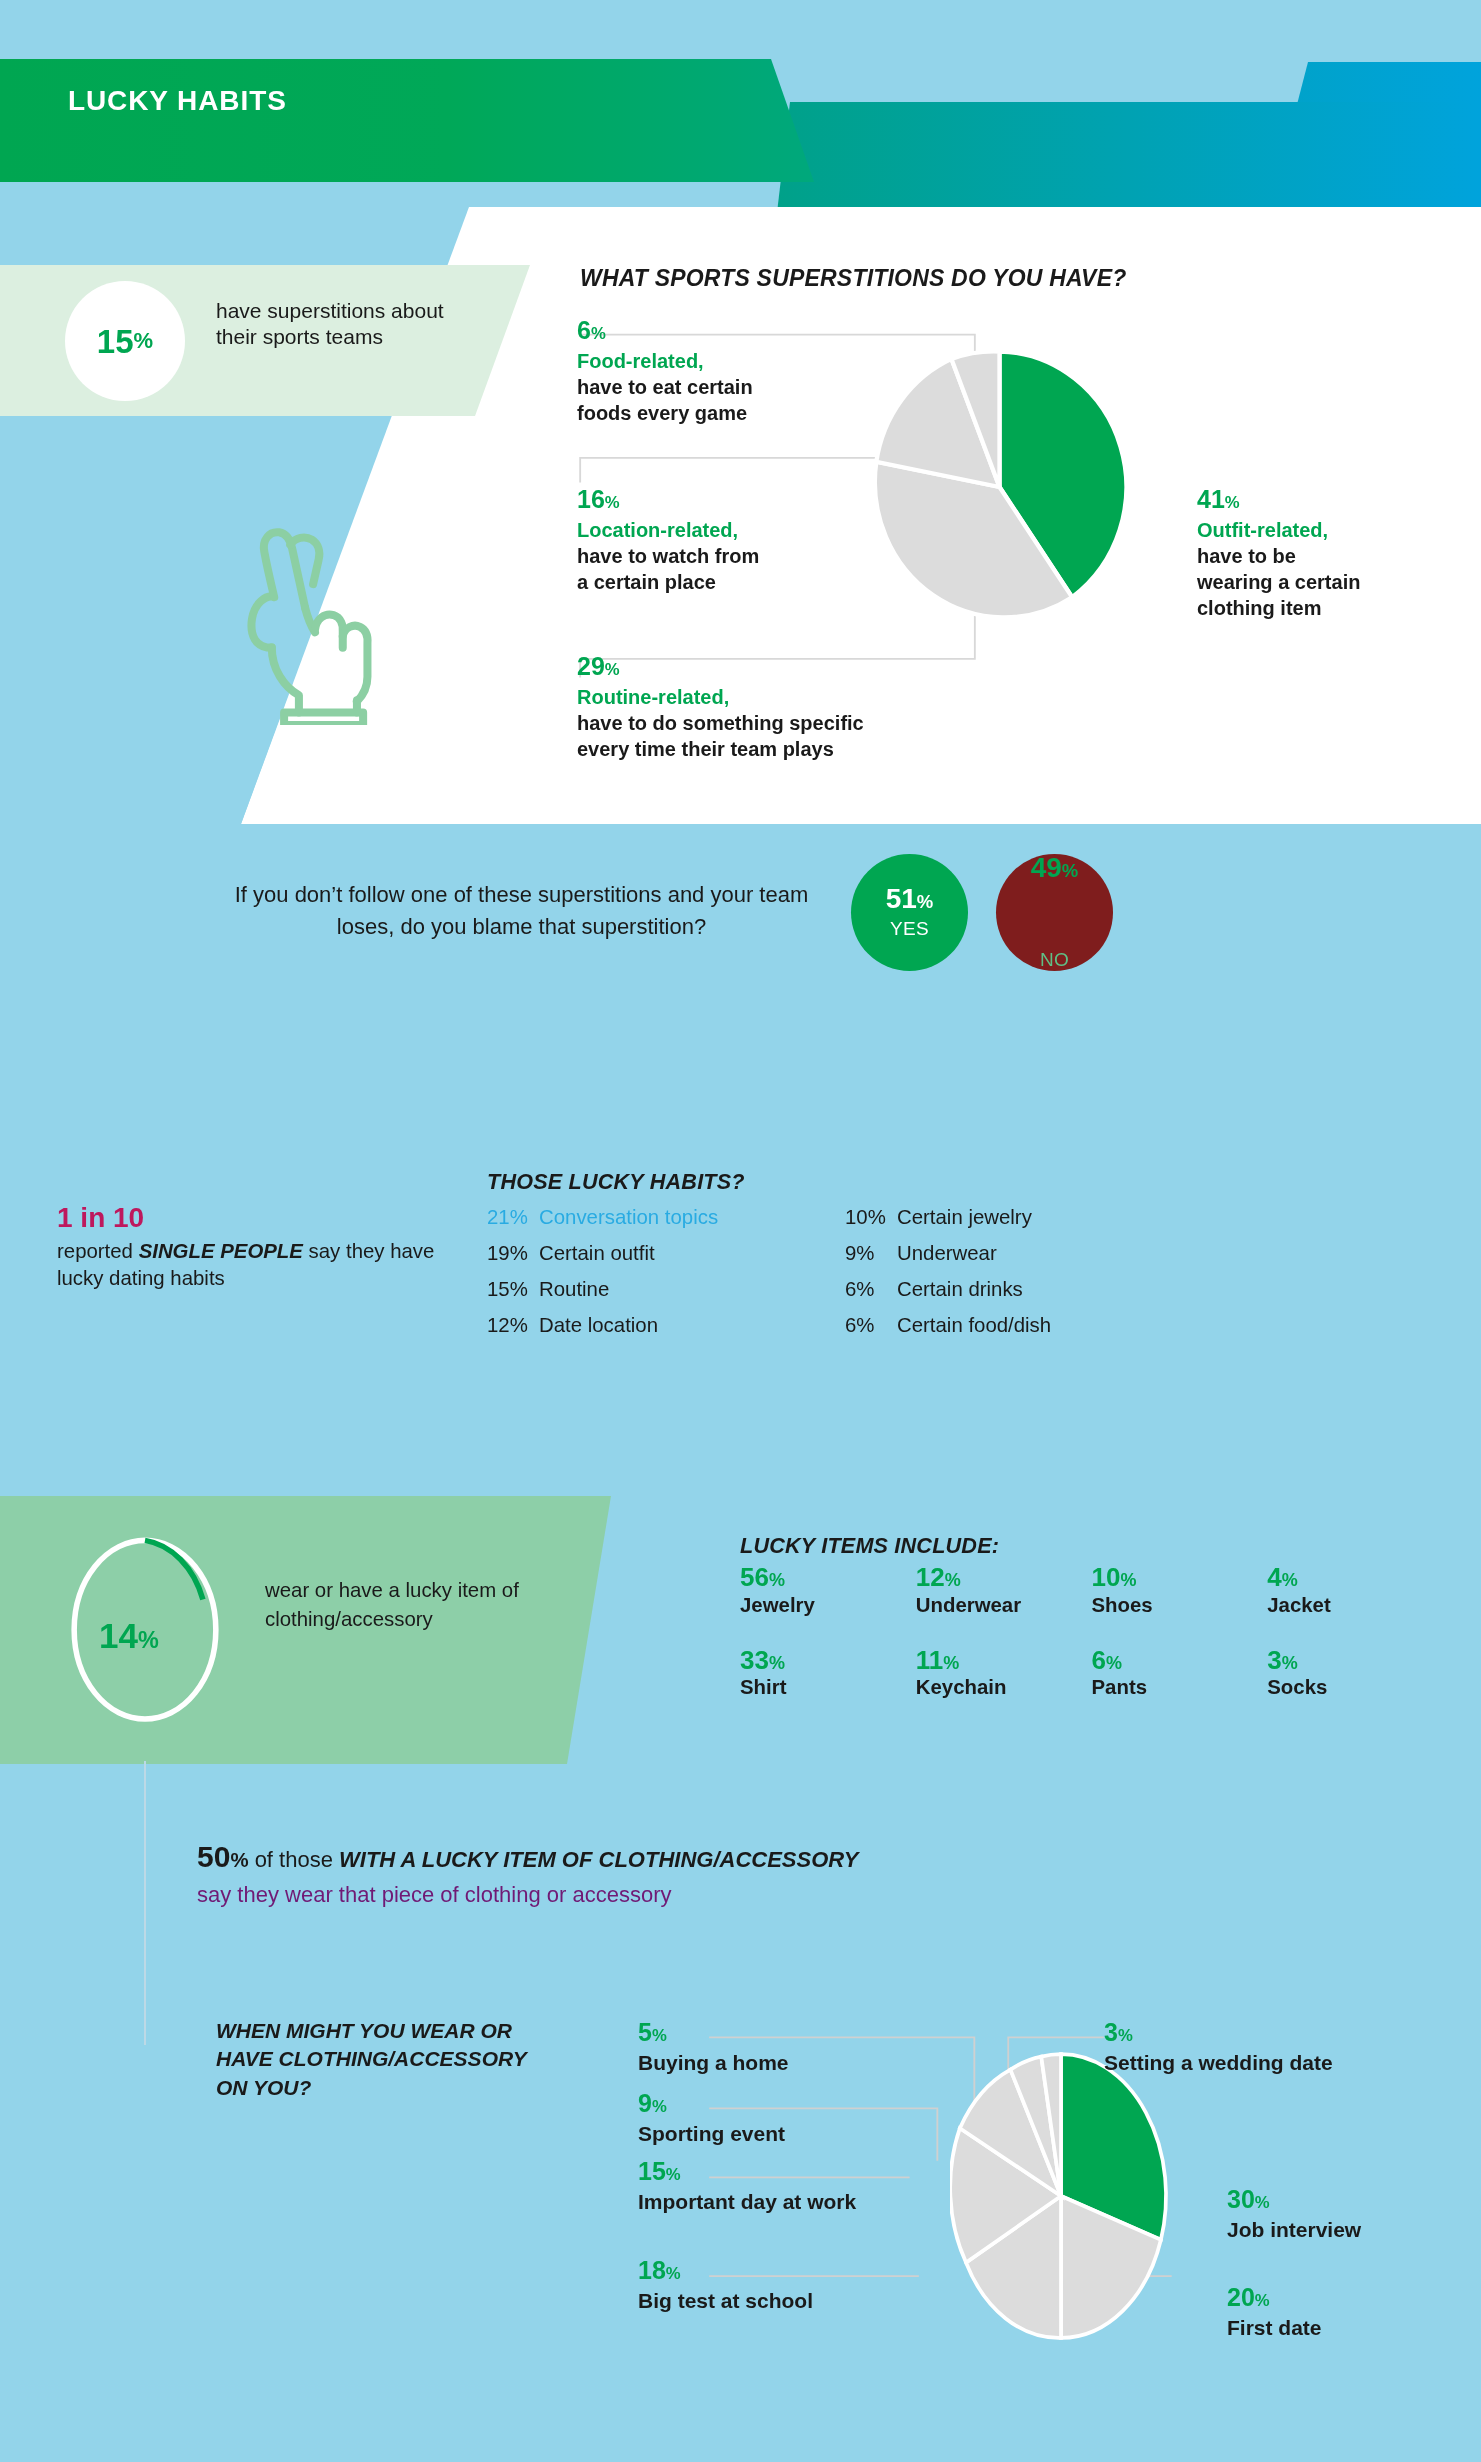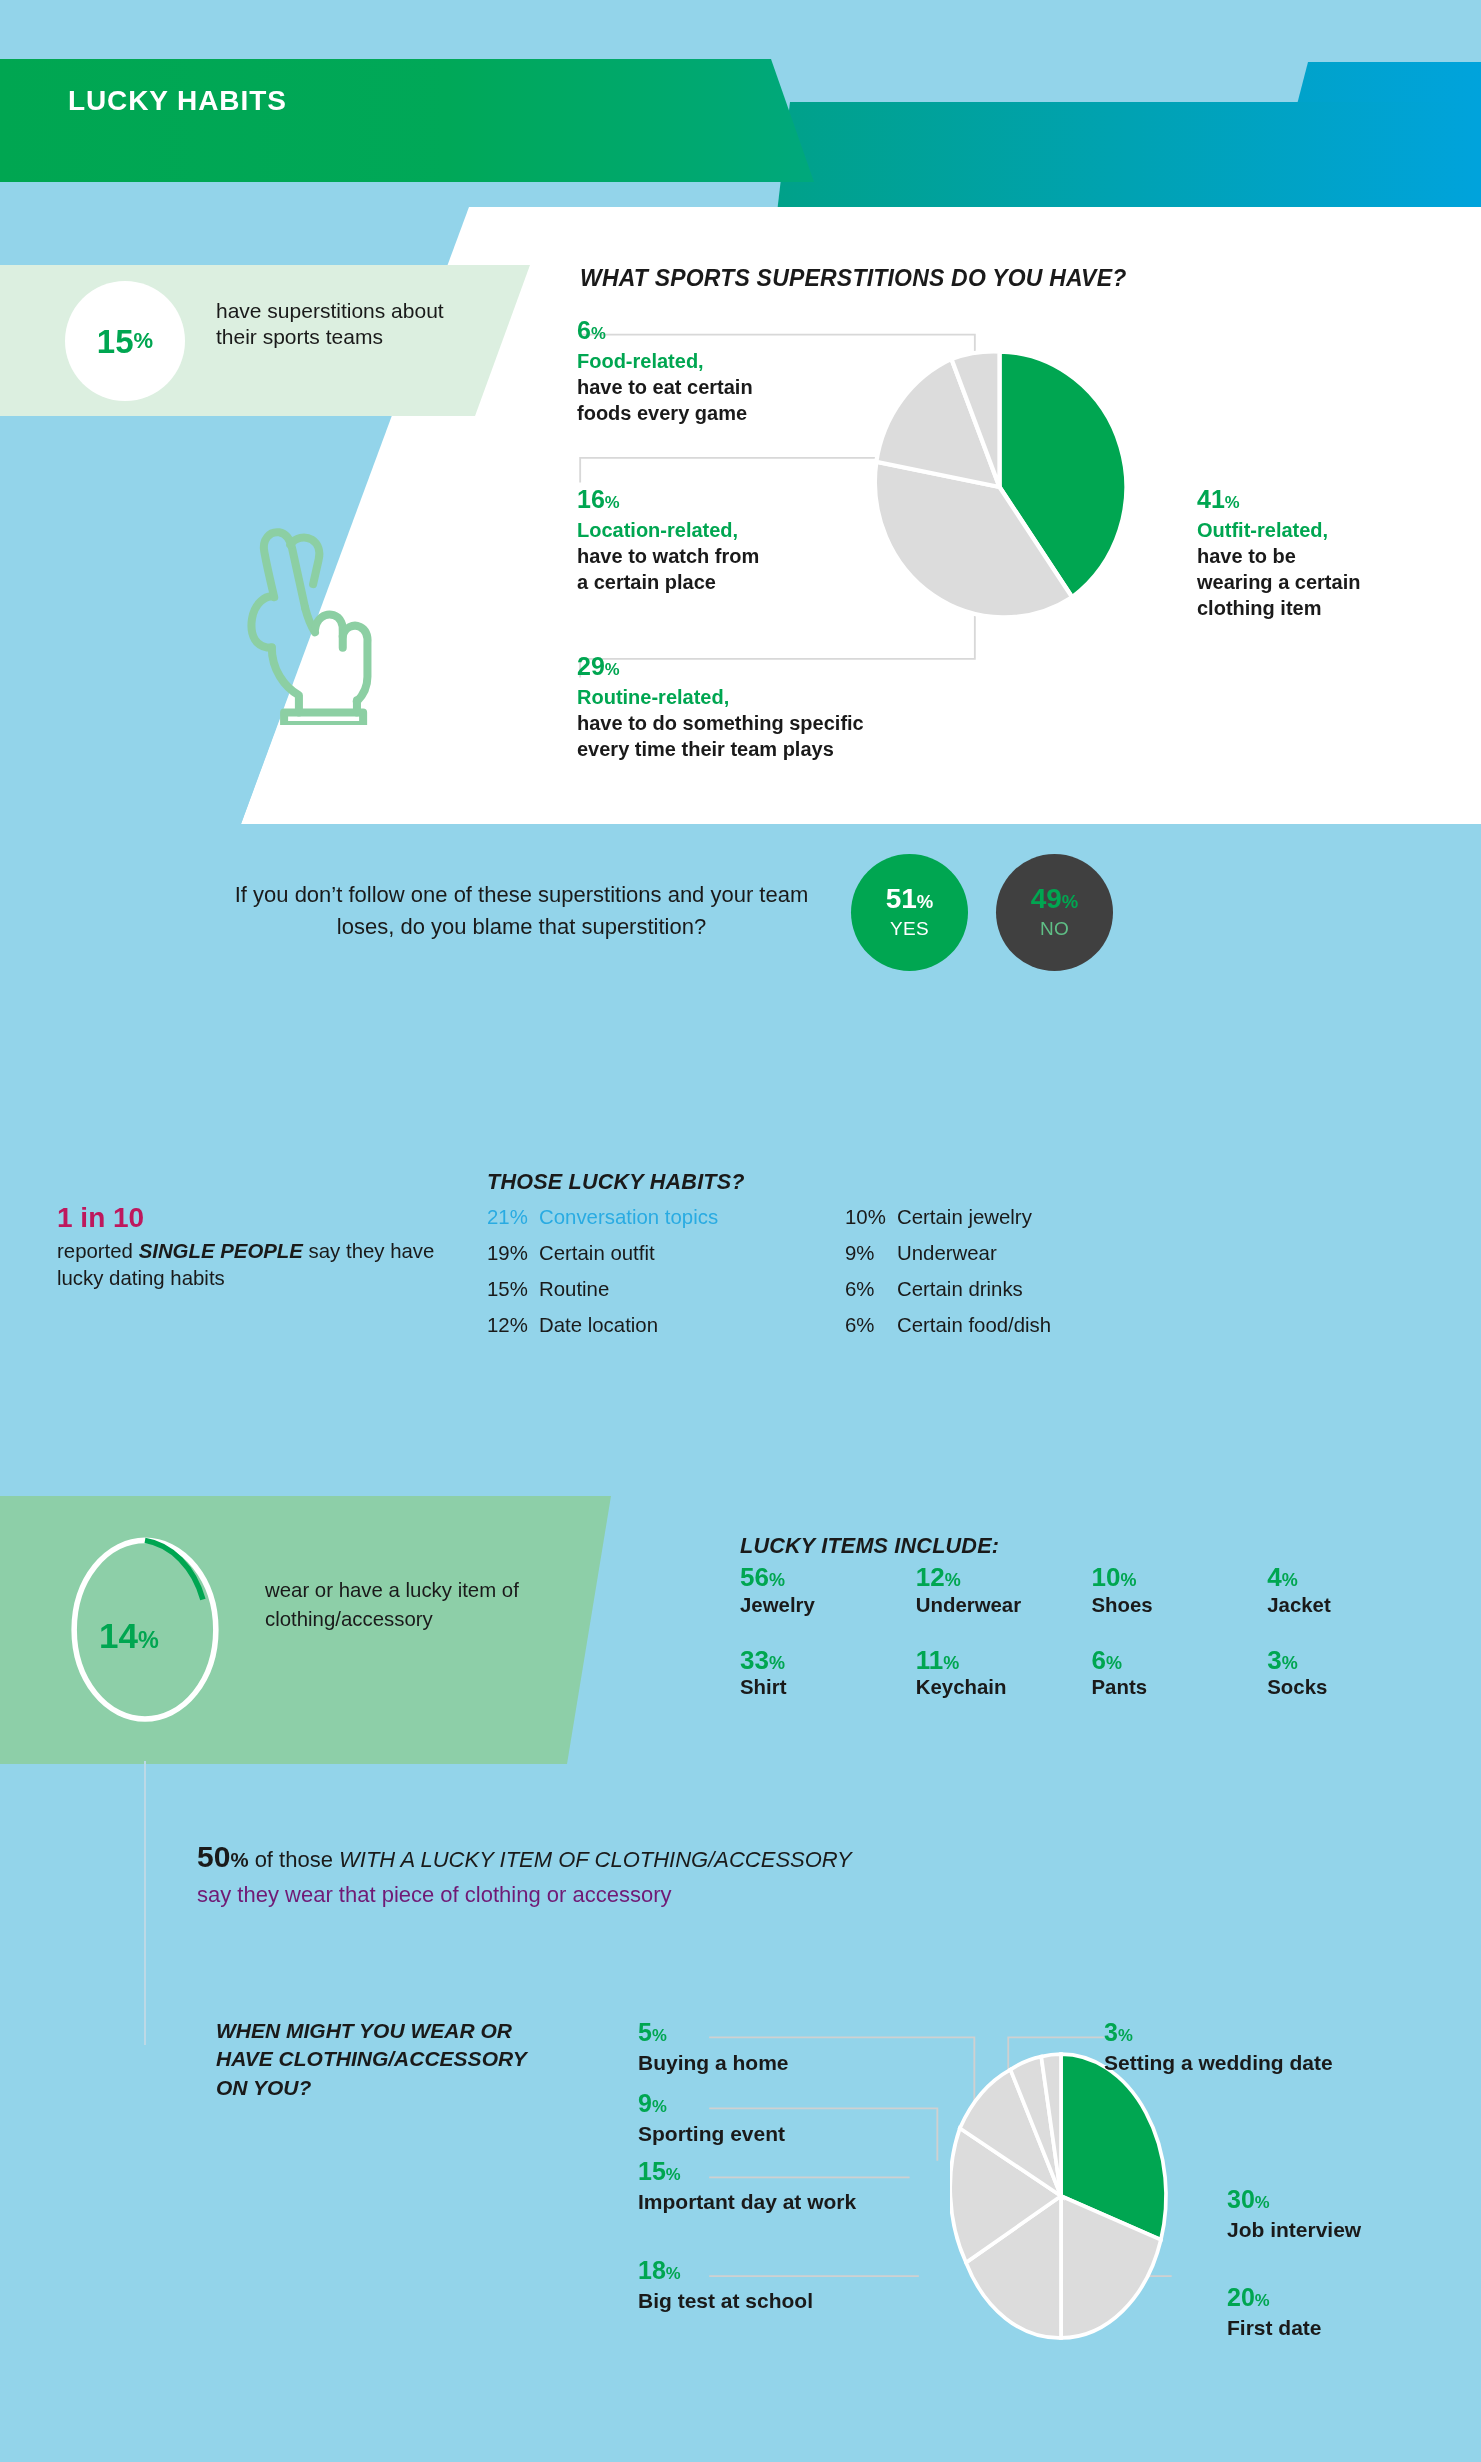--- a/index.html
+++ b/index.html
@@ -93,21 +93,21 @@
   #blame-q{
     left:204px;top:879px;width:635px;
     font-size:22px;line-height:1.45;text-align:center;color:#1a1a1a;
   }
   #circle-yes{
     left:851px;top:854px;width:117px;height:117px;border-radius:50%;
     background:#00a651;display:flex;flex-direction:column;align-items:center;justify-content:center;
   }
   #circle-no{
     left:996px;top:854px;width:117px;height:117px;border-radius:50%;
-    background:#404040;display:flex;flex-direction:column;align-items:center;justify-content:center;
+    background:#7f1d1d;display:flex;flex-direction:column;align-items:center;justify-content:space-between;
   }
   #circle-yes .n{font-size:28px;font-weight:bold;color:#ffffff;line-height:1;}
   #circle-yes .n .s{font-size:18.5px;}
   #circle-yes .w{font-size:19px;color:#ffffff;margin-top:4.3px;letter-spacing:0.3px;}
   #circle-no .n{font-size:28px;font-weight:bold;color:#00a651;line-height:1;}
   #circle-no .n .s{font-size:18.5px;}
   #circle-no .w{font-size:19px;color:#5fbf86;margin-top:4.3px;letter-spacing:0.3px;}
 
   
   #one-in-ten{left:57px;top:1194px;width:382px;}
@@ -147,21 +147,21 @@
   .itm .l{font-size:20.4px;font-weight:bold;color:#1a1a1a;margin-top:3.7px;}
 
   
   #v-rule{left:144px;top:1761px;width:1.9px;height:284px;background:#bcd9e6;}
 
   
   #stmt-50{left:197px;top:1835px;width:925px;}
   #stmt-50 .l1{font-size:22px;line-height:1.45;color:#1a1a1a;}
   #stmt-50 .l1 .big{font-size:30px;font-weight:bold;}
   #stmt-50 .l1 .big .s{font-size:20.4px;font-weight:bold;}
-  #stmt-50 .l1 i{font-style:italic;font-weight:normal;}
+  #stmt-50 .l1 i{font-style:italic;font-weight:bold;}
   #stmt-50 .l2{font-size:22px;line-height:1.45;color:#701a75;}
 
   
   #q-bottom{
     left:216px;top:2017px;width:345px;
     font-size:21px;font-style:italic;font-weight:bold;line-height:1.35;color:#1a1a1a;
   }
 
   
   #pie2-svg{left:950px;top:2048px;width:222px;height:296px;}

